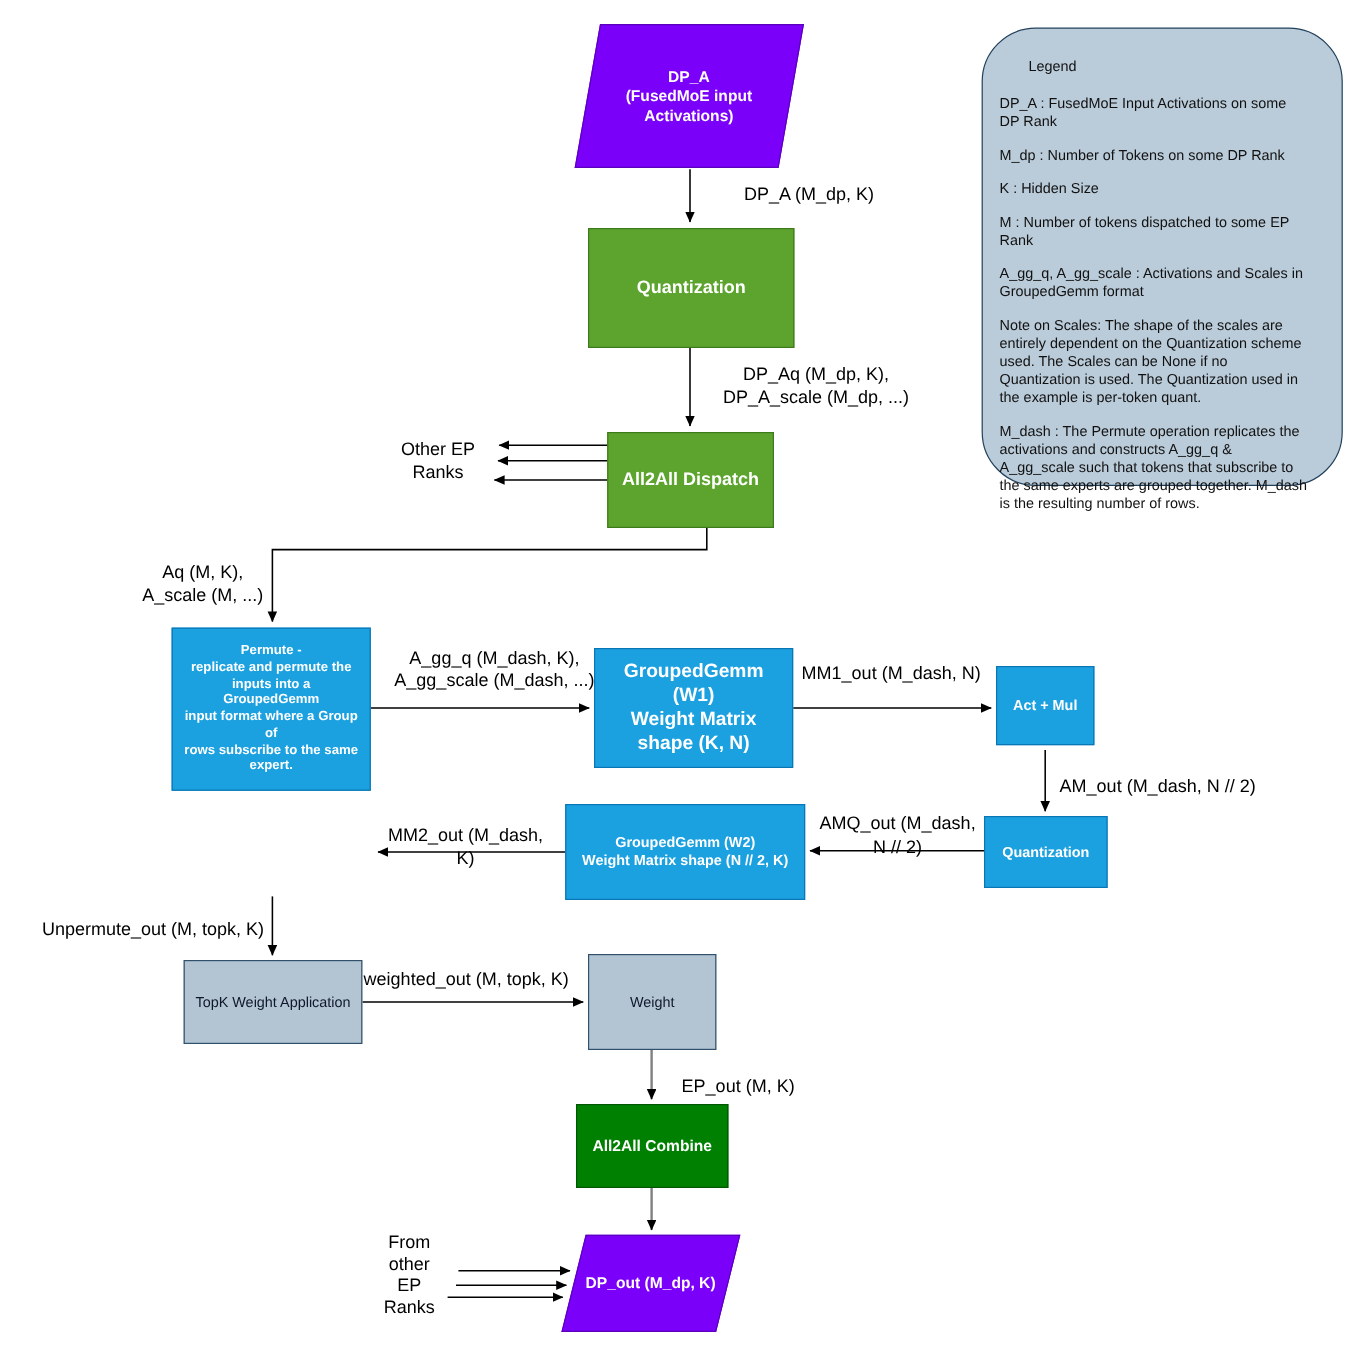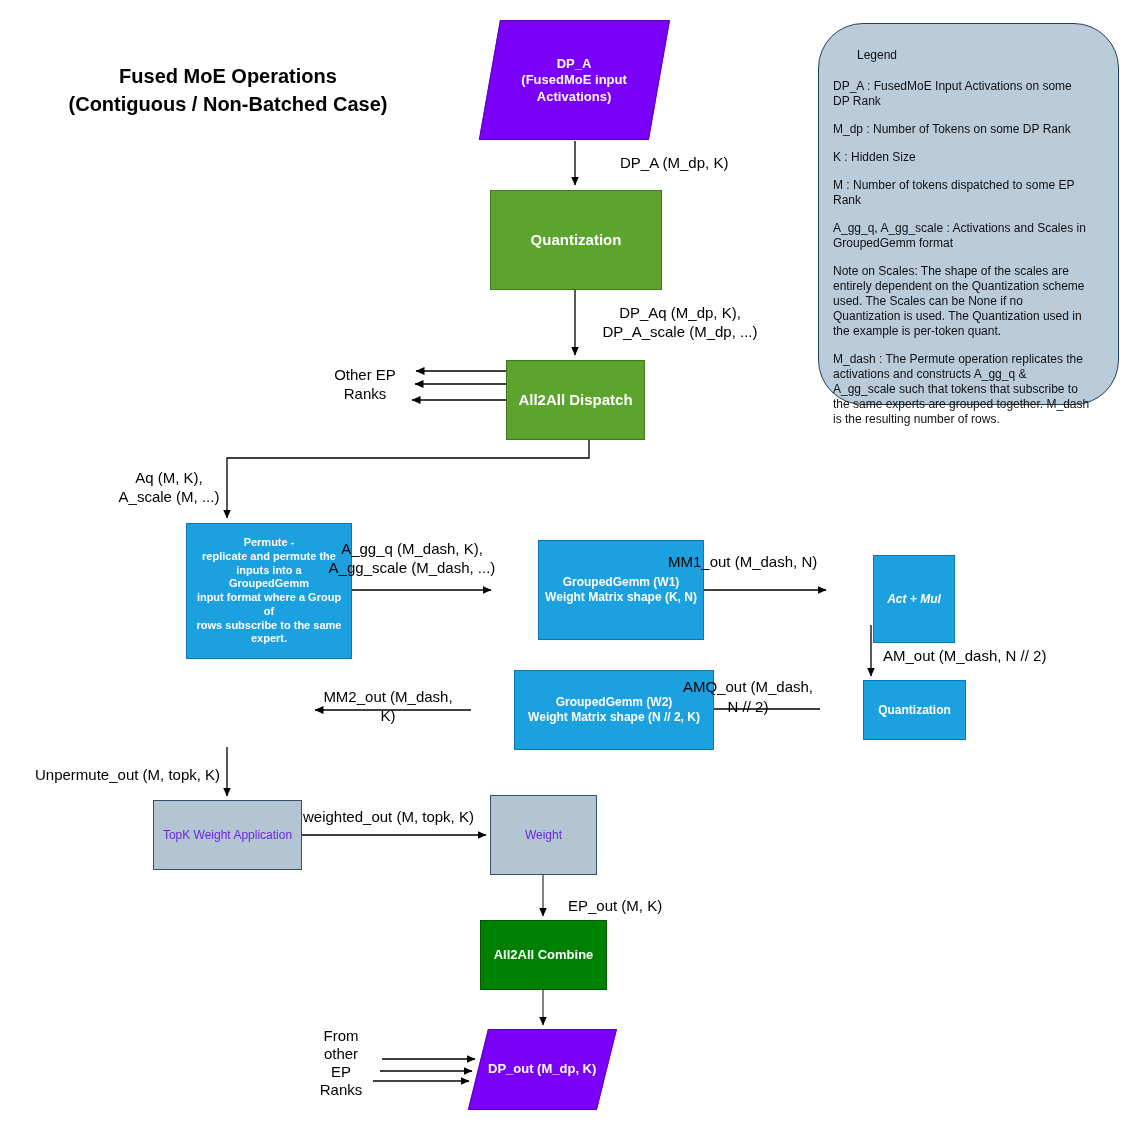--- a/index.html
+++ b/index.html
@@ -8,32 +8,32 @@
     font-family:"Liberation Sans","DejaVu Sans",sans-serif;color:#000;
   }
   #wires{position:absolute;left:0;top:0;width:1141px;height:1134px;}
 
   .node{
     position:absolute;box-sizing:border-box;display:flex;align-items:center;justify-content:center;
     text-align:center;white-space:pre-line;color:#fff;font-weight:bold;line-height:1.25;
   }
   .green{background:var(--green);border:1px solid var(--green_border);}
   .darkgreen{background:var(--dark_green);border:1px solid var(--dark_green_border);}
-  .blue{background:var(--blue);border:1px solid var(--blue_border);margin-left:43px;}
-  .gray{background:var(--gray);border:1px solid var(--gray_border);color:#6d28d9;font-weight:normal;}
+  .blue{background:var(--blue);border:1px solid var(--blue_border);}
+  .gray{background:var(--gray);border:1px solid var(--gray_border);color:#0f172a;font-weight:normal;}
   .para{background:var(--purple);border:1px solid var(--purple_border);}
   .para-inner{white-space:pre-line;}
 
   #node-dp-a{left:500px;top:20px;width:170px;height:120px;transform:skewX(-10deg);transform-origin:top left;font-size:13px;}
   #node-dp-a .para-inner{transform:skewX(10deg);}
   #node-quantization-1{left:490px;top:190px;width:172px;height:100px;font-size:15px;}
   #node-all2all-dispatch{left:506px;top:360px;width:139px;height:80px;font-size:15px;}
   #node-permute{left:143px;top:523px;width:166px;height:136px;font-size:11px;padding:4px 8px;}
-  #node-gg-w1{left:495px;top:540px;width:166px;height:100px;font-size:12px;padding:4px 6px;}
-  #node-act-mul{left:830px;top:555px;width:82px;height:88px;font-size:12px;font-style:italic;}
+  #node-gg-w1{left:495px;top:540px;width:166px;height:100px;font-size:16px;padding:4px 6px;}
+  #node-act-mul{left:830px;top:555px;width:82px;height:66px;font-size:12px;}
   #node-quantization-2{left:820px;top:680px;width:103px;height:60px;font-size:12px;}
   #node-gg-w2{left:471px;top:670px;width:200px;height:80px;font-size:12px;padding:4px 6px;}
   #node-unpermute{left:143px;top:673px;width:168px;height:74px;font-size:11px;padding:4px 8px;}
   #node-topk{left:153px;top:800px;width:149px;height:70px;font-size:12px;}
   #node-reduce{left:490px;top:795px;width:107px;height:80px;font-size:12px;}
   #node-all2all-combine{left:480px;top:920px;width:127px;height:70px;font-size:13px;}
   #node-dp-out{left:488px;top:1029px;width:129px;height:81px;transform:skewX(-14deg);transform-origin:top left;font-size:13px;}
   #node-dp-out .para-inner{transform:skewX(14deg);}
 
   #diagram-title{
@@ -89,22 +89,20 @@
     <path d="M471,710 L315,710" stroke="#000" stroke-width="1.3" fill="none" marker-end="url(#ah)"></path>
     <path d="M227,747 L227,796" stroke="#000" stroke-width="1.3" fill="none" marker-end="url(#ah)"></path>
     <path d="M302,835 L486,835" stroke="#000" stroke-width="1.3" fill="none" marker-end="url(#ah)"></path>
     <path d="M543,875 L543,916" stroke="#808080" stroke-width="2" fill="none" marker-end="url(#ah)"></path>
     <path d="M543,990 L543,1025" stroke="#808080" stroke-width="2" fill="none" marker-end="url(#ah)"></path>
     <path d="M382,1059 L475,1059" stroke="#000" stroke-width="1.3" fill="none" marker-end="url(#ah)"></path>
     <path d="M380,1071 L472,1071" stroke="#000" stroke-width="1.3" fill="none" marker-end="url(#ah)"></path>
     <path d="M373,1081 L469,1081" stroke="#000" stroke-width="1.3" fill="none" marker-end="url(#ah)"></path>
   </svg>
 
-  <div id="diagram-title">Fused MoE Operations
-(Contiguous / Non-Batched Case)</div>
 
   <div id="node-dp-a" class="node para">
     <div class="para-inner">DP_A
 (FusedMoE input
 Activations)</div>
   </div>
   <div id="node-quantization-1" class="node green">Quantization</div>
   <div id="node-all2all-dispatch" class="node green">All2All Dispatch</div>
   <div id="node-permute" class="node blue">Permute -
 replicate and permute the

